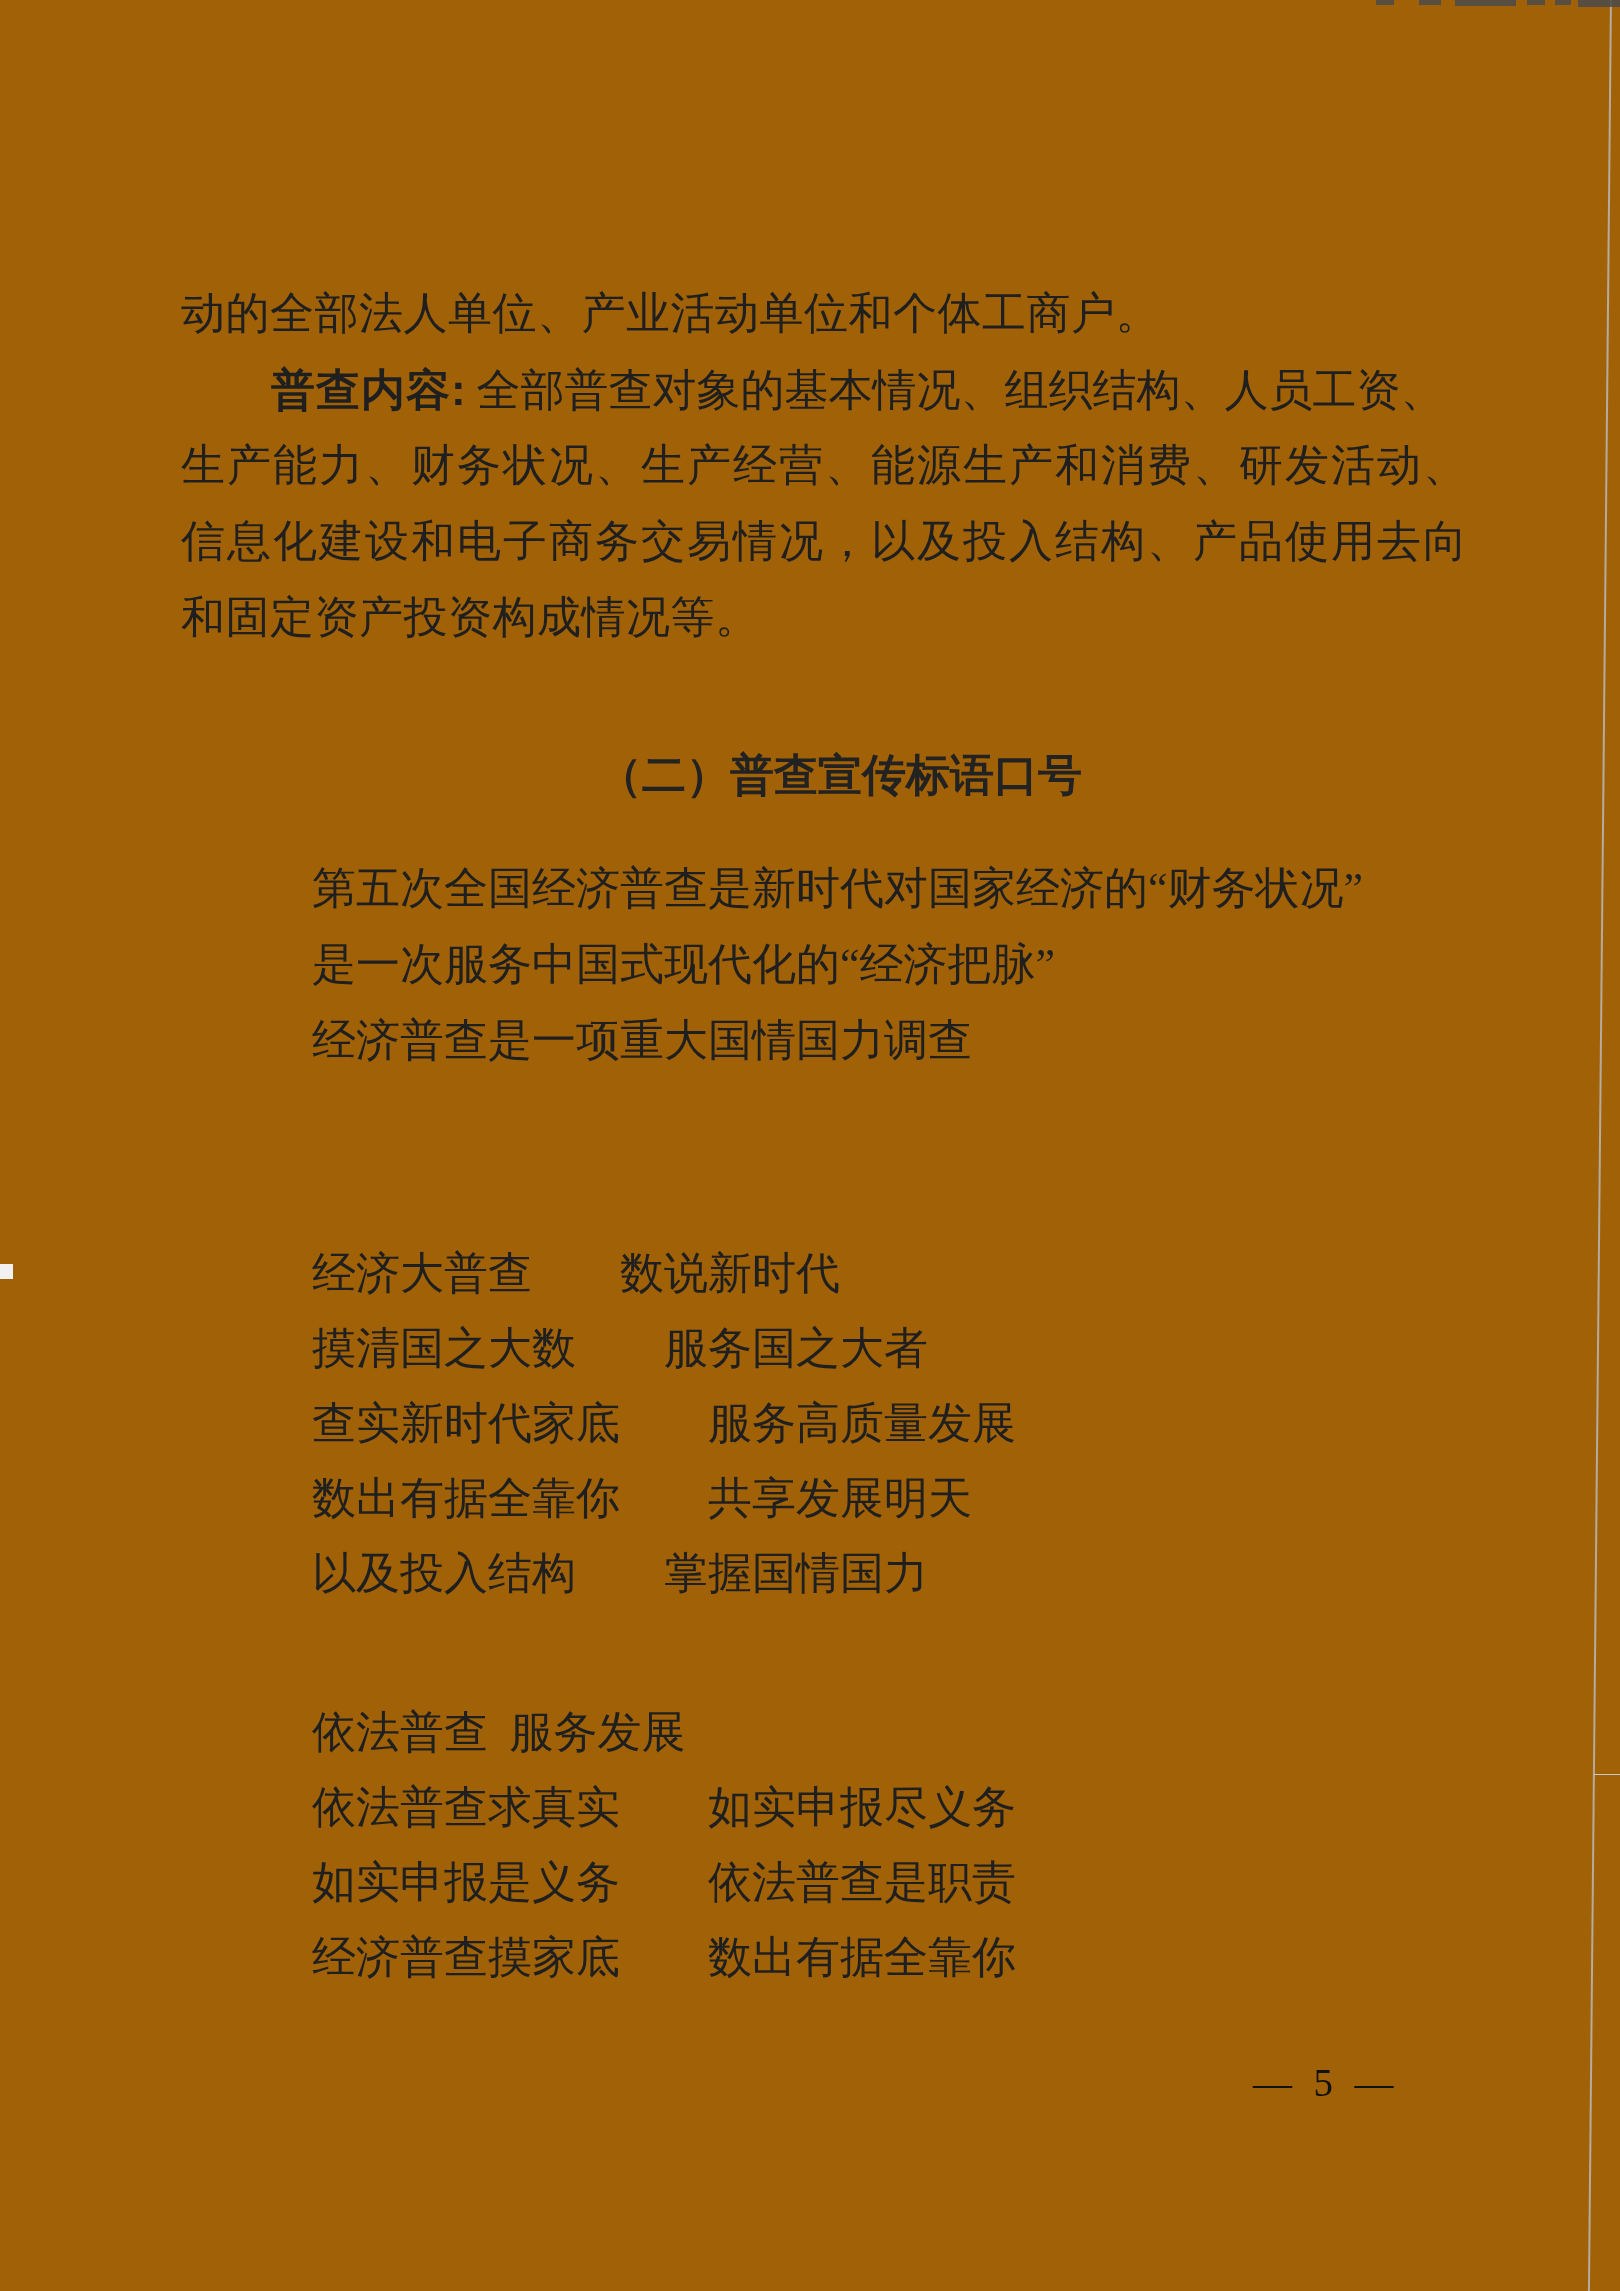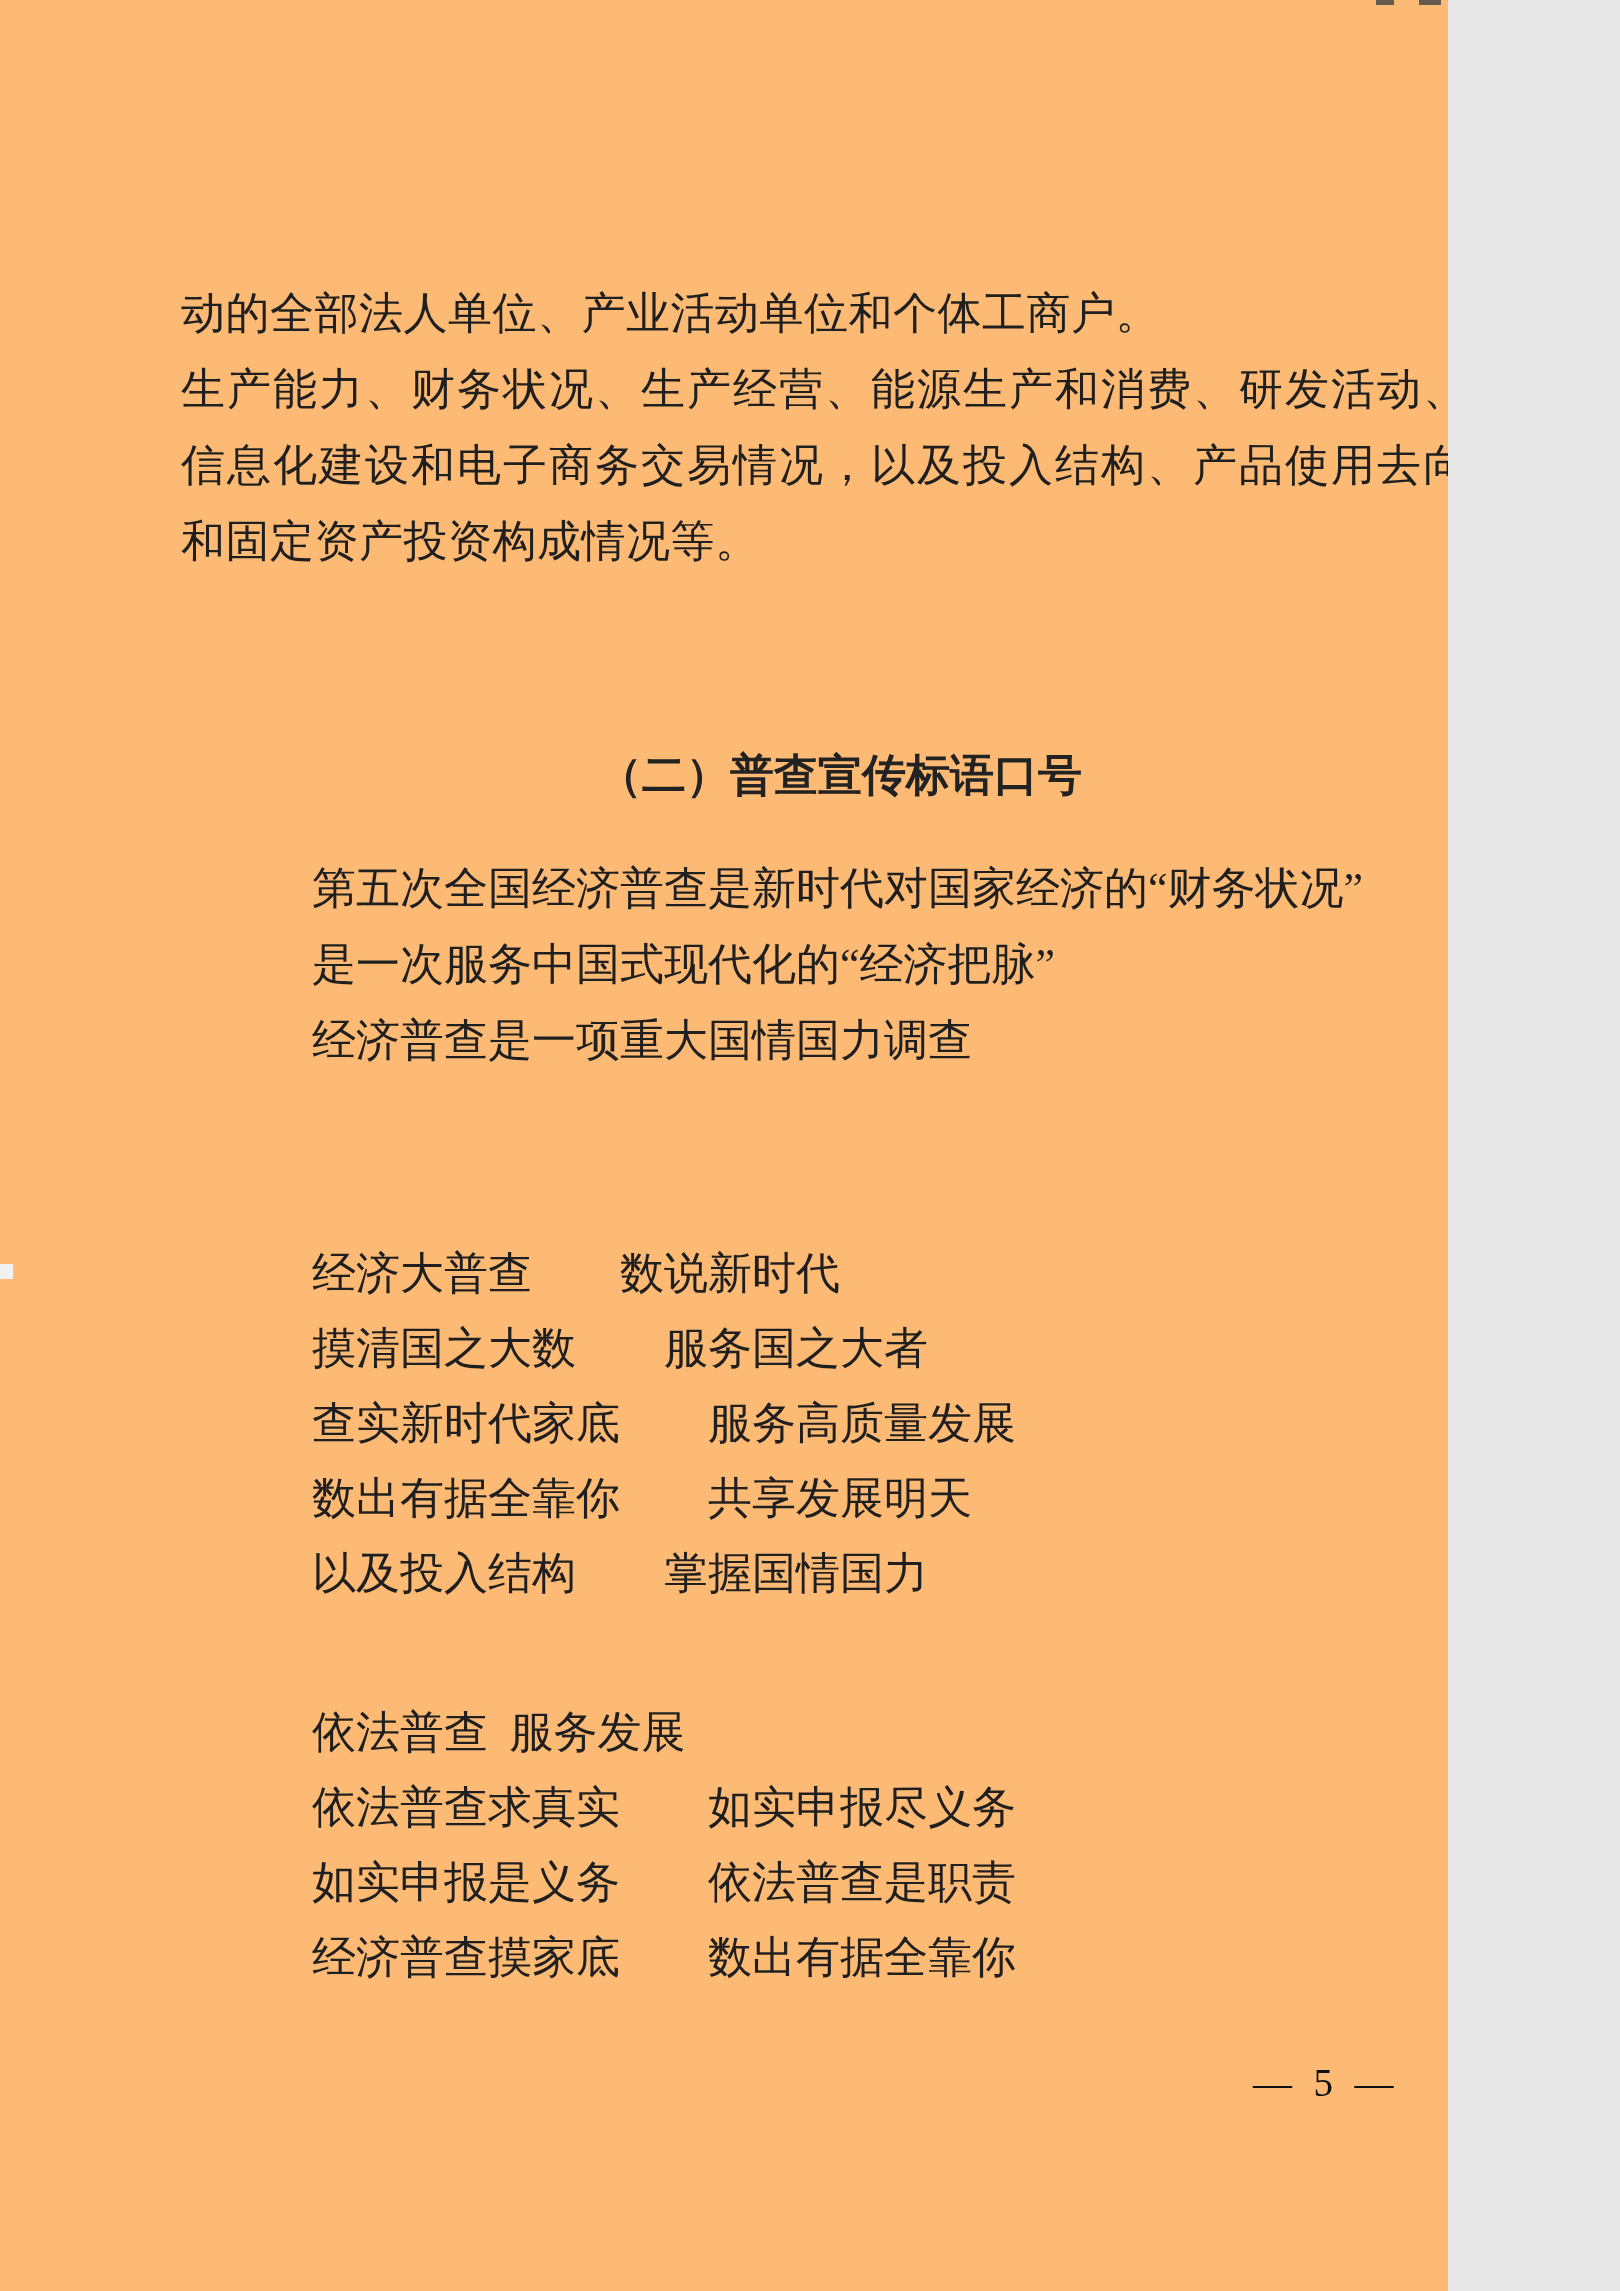--- a/index.html
+++ b/index.html
@@ -2,23 +2,23 @@
 <html lang="zh"><head>
 <meta charset="utf-8">
 <style>
   html, body {
     margin: 0;
     padding: 0;
     background: #e8e8e8;
   }
   .page {
     position: relative;
-    width: 1448px;
+    width: 1620px;
     height: 2292px;
-    background: #fdba74;
+    background: #a16207;
     overflow: hidden;
     font-family: "Liberation Serif", "DejaVu Serif", serif;
     color: #1f1f1f;
   }
   
   .block { position: absolute; }
   .line {
     margin: 0;
     height: 76px;
     line-height: 76px;
@@ -109,20 +109,21 @@
   <div class="scan-dash d1"></div>
   <div class="scan-dash d2"></div>
   <div class="scan-dash d3"></div>
   <div class="scan-dash d4"></div>
   <div class="scan-dash d5"></div>
   <div class="scan-dash d6"></div>
   <div class="scan-smudge"></div>
 
   <div class="block para">
     <p class="line ls1">动的全部法人单位、产业活动单位和个体工商户。</p>
+    <p class="line indent"><span class="lead-bold">普查内容:</span><span class="lead-rest">全部普查对象的基本情况、组织结构、人员工资、</span></p>
     <p class="line ls2">生产能力、财务状况、生产经营、能源生产和消费、研发活动、</p>
     <p class="line ls2">信息化建设和电子商务交易情况，以及投入结构、产品使用去向</p>
     <p class="line ls1">和固定资产投资构成情况等。</p>
   </div>
 
   <h2 class="section-heading">（二）普查宣传标语口号</h2>
 
   <div class="block slogans-intro">
     <p class="line">第五次全国经济普查是新时代对国家经济的“财务状况”</p>
     <p class="line">是一次服务中国式现代化的“经济把脉”</p>

